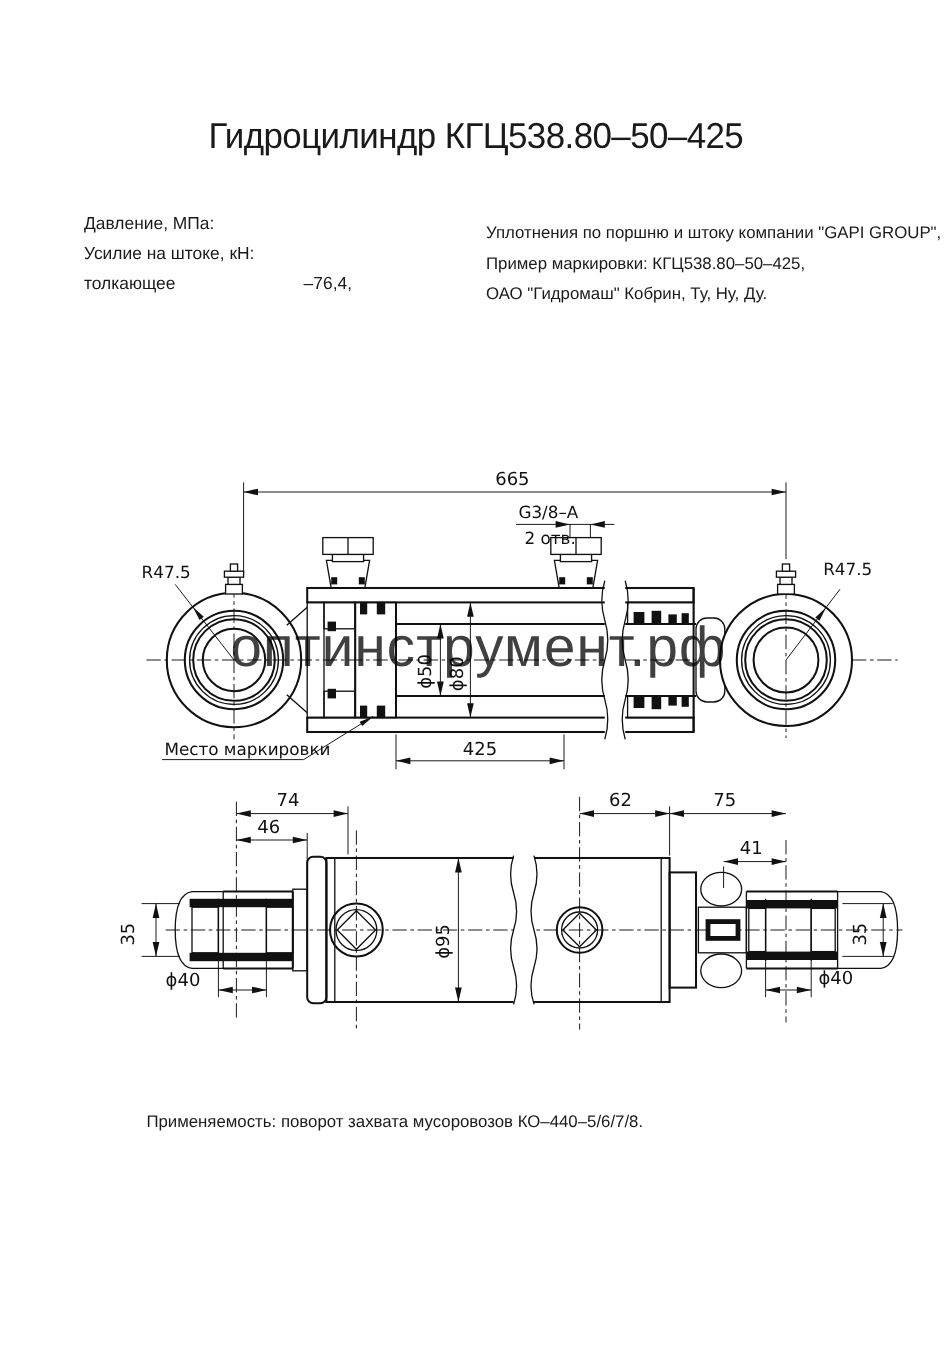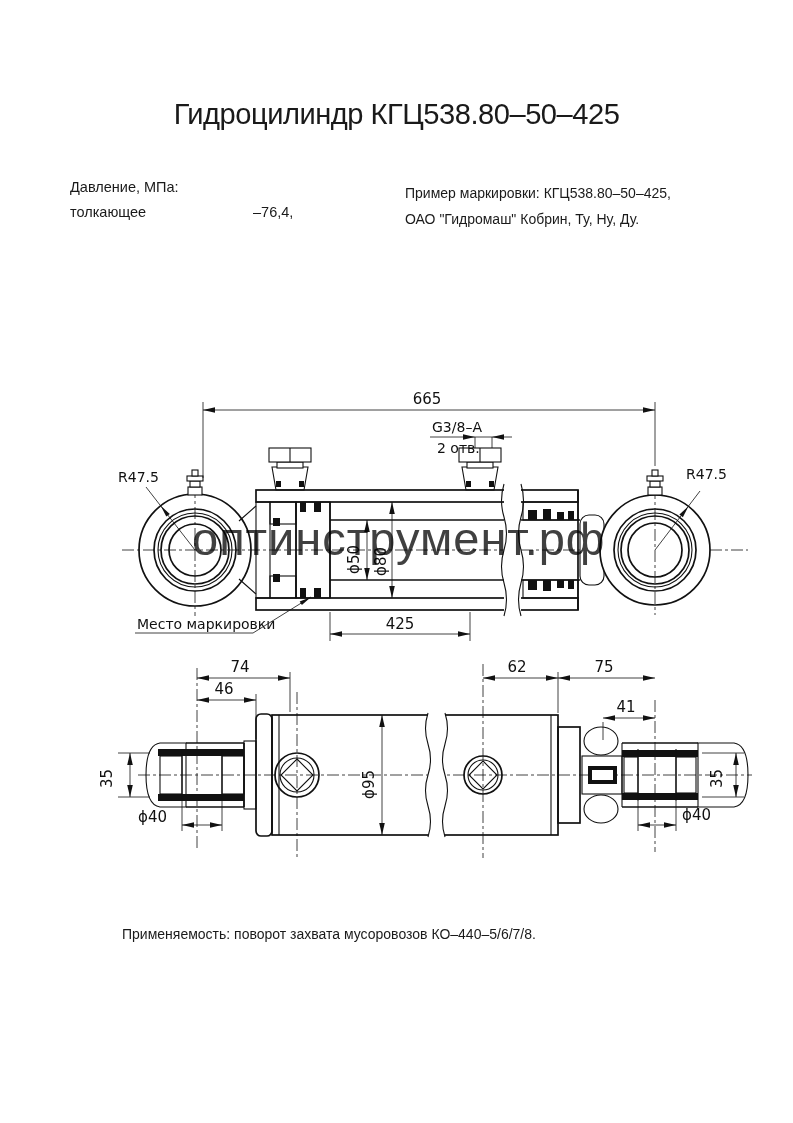--- a/index.html
+++ b/index.html
@@ -27,24 +27,26 @@
   text.dt{font-family:"DejaVu Sans","Liberation Sans",sans-serif;font-size:15px;fill:#111}
   text.ds{font-family:"DejaVu Sans","Liberation Sans",sans-serif;font-size:14px;fill:#111}
 </style>
 </head>
 <body>
 
 <div class="abs title">Гидроцилиндр КГЦ538.80–50–425</div>
 
 <div class="abs specs">
   <div class="spec-row"><span>Давление, МПа:</span><span class="spec-val"></span></div>
+  <div class="spec-row"><span>Усилие на штоке, кН:</span><span class="spec-val"></span></div>
   <div class="spec-row"><span>толкающее</span><span class="spec-val">–76,4,</span></div>
 </div>
 
 <div class="abs notes">
+  <div>Уплотнения по поршню и штоку компании "GAPI GROUP",</div>
   <div>Пример маркировки: КГЦ538.80–50–425,</div>
   <div>ОАО "Гидромаш" Кобрин, Ту, Ну, Ду.</div>
 </div>
 
 <svg id="svgTop" width="793" height="270" viewBox="0 390 793 270">
   <defs>
     <pattern id="hatch1" width="7" height="7" patternUnits="userSpaceOnUse" patternTransform="rotate(45)">
       <line x1="0" y1="0" x2="0" y2="7" stroke="#2a2a2a" stroke-width="1"></line>
     </pattern>
     <marker id="arr1" markerUnits="userSpaceOnUse" markerWidth="13" markerHeight="8" refX="12.5" refY="4" orient="auto-start-reverse">

